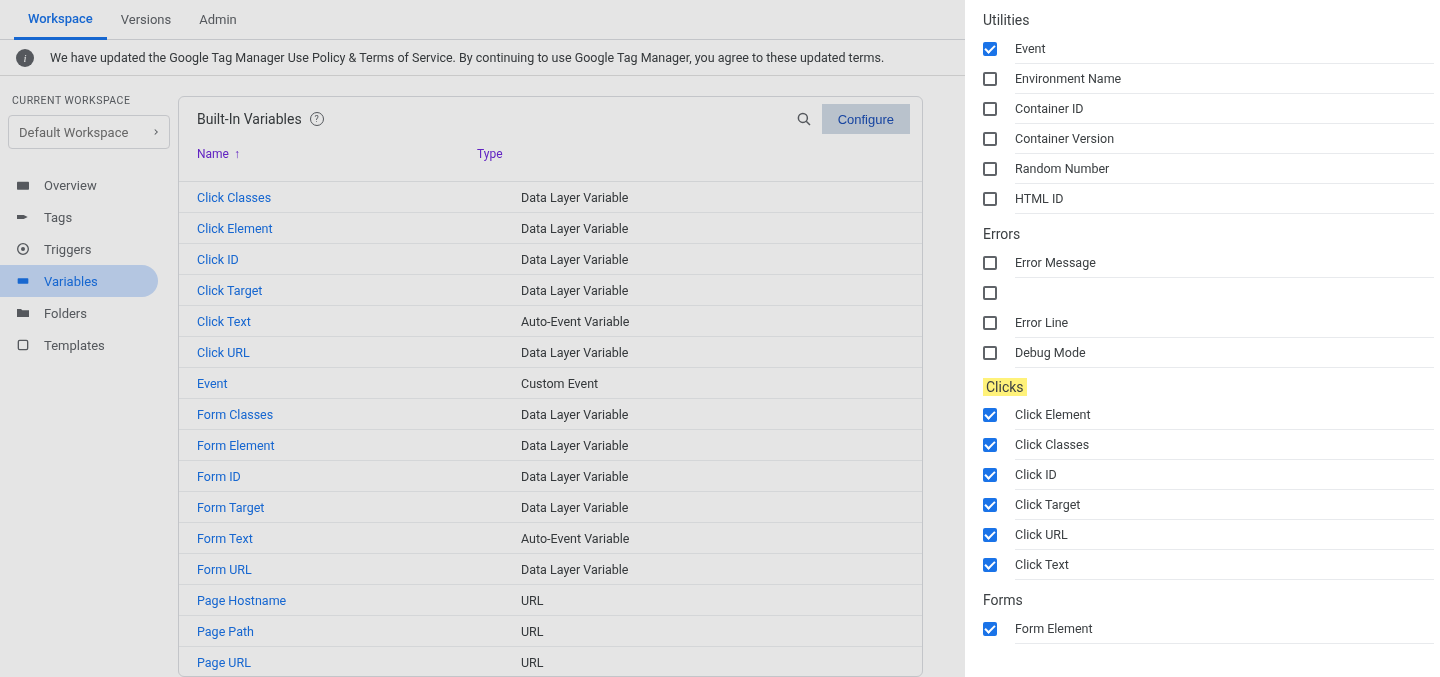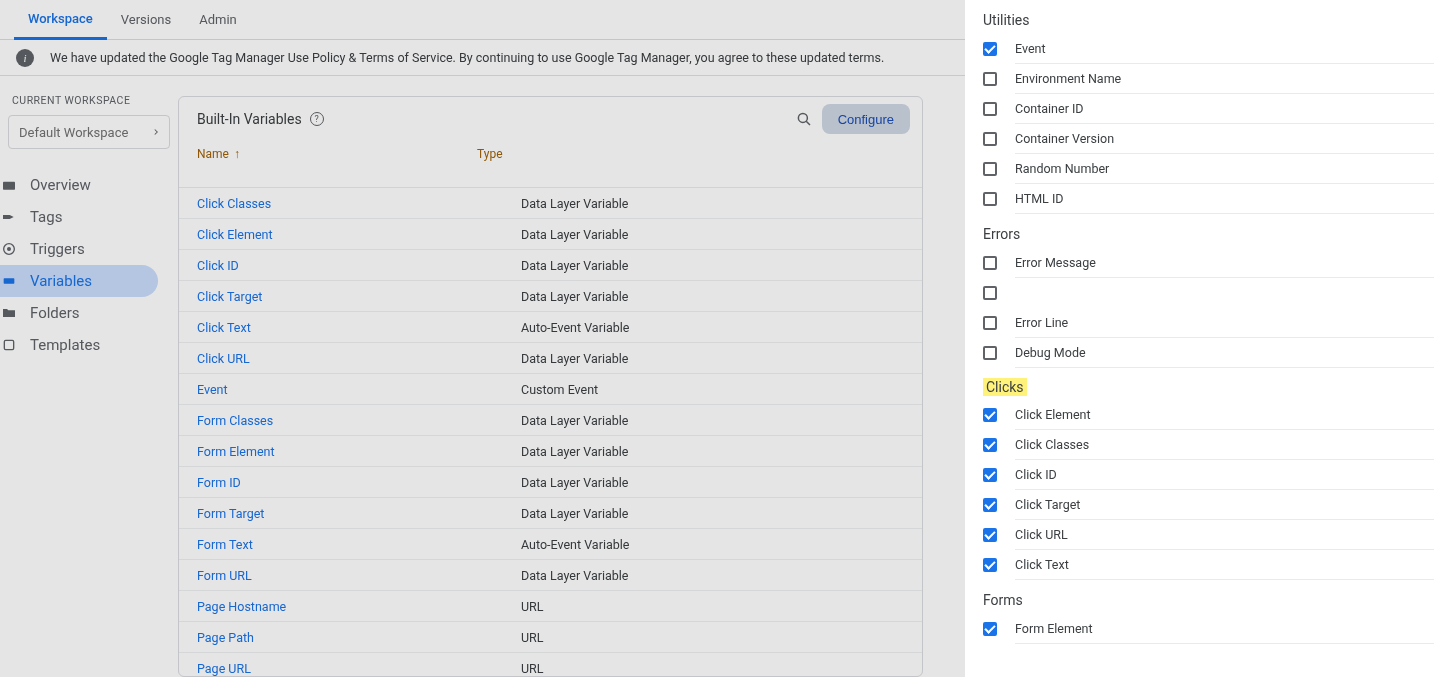--- a/index.html
+++ b/index.html
@@ -96,23 +96,24 @@
     font-size: 13px;
     cursor: pointer;
   }
   .chev { color: #5f6368; }
 
   .nav { display: flex; flex-direction: column; gap: 0; }
   .nav-item {
     display: flex;
     align-items: center;
     height: 32px;
+    padding-left: 14px;
     color: #5f6368;
     cursor: pointer;
-    font-size: 15px;
+    font-size: 13px;
     border-radius: 0 16px 16px 0;
     margin-right: 20px;
   }
   .nav-item.active {
     background: #c9ddfb;
     color: #1a73e8;
   }
   .nav-ico {
     width: 18px;
     display: flex; align-items: center; justify-content: center;
@@ -158,32 +159,32 @@
   .search-ico {
     width: 36px; height: 36px;
     display: flex; align-items: center; justify-content: center;
     color: #5f6368;
     cursor: pointer;
   }
   .configure-btn {
     background: #cfd8e4;
     color: #1a4db3;
     border: none;
-    border-radius: 8px;
+    border-radius: 0;
     height: 30px;
     padding: 0 16px;
     font-size: 13px;
     cursor: pointer;
   }
 
   .thead {
     display: flex;
-    padding: 6px 18px 26px 18px;
+    padding: 6px 18px 20px 18px;
     font-size: 12px;
-    color: #a16207;
+    color: #6d28d9;
     border-bottom: 1px solid #e8eaed;
   }
   .col-name { width: 280px; display: flex; align-items: center; gap: 5px; }
   .col-type { flex: 1; }
 
   .tbody { flex: 1; overflow-y: auto; }
   .trow {
     display: flex;
     padding: 8px 18px;
     font-size: 12.5px;

